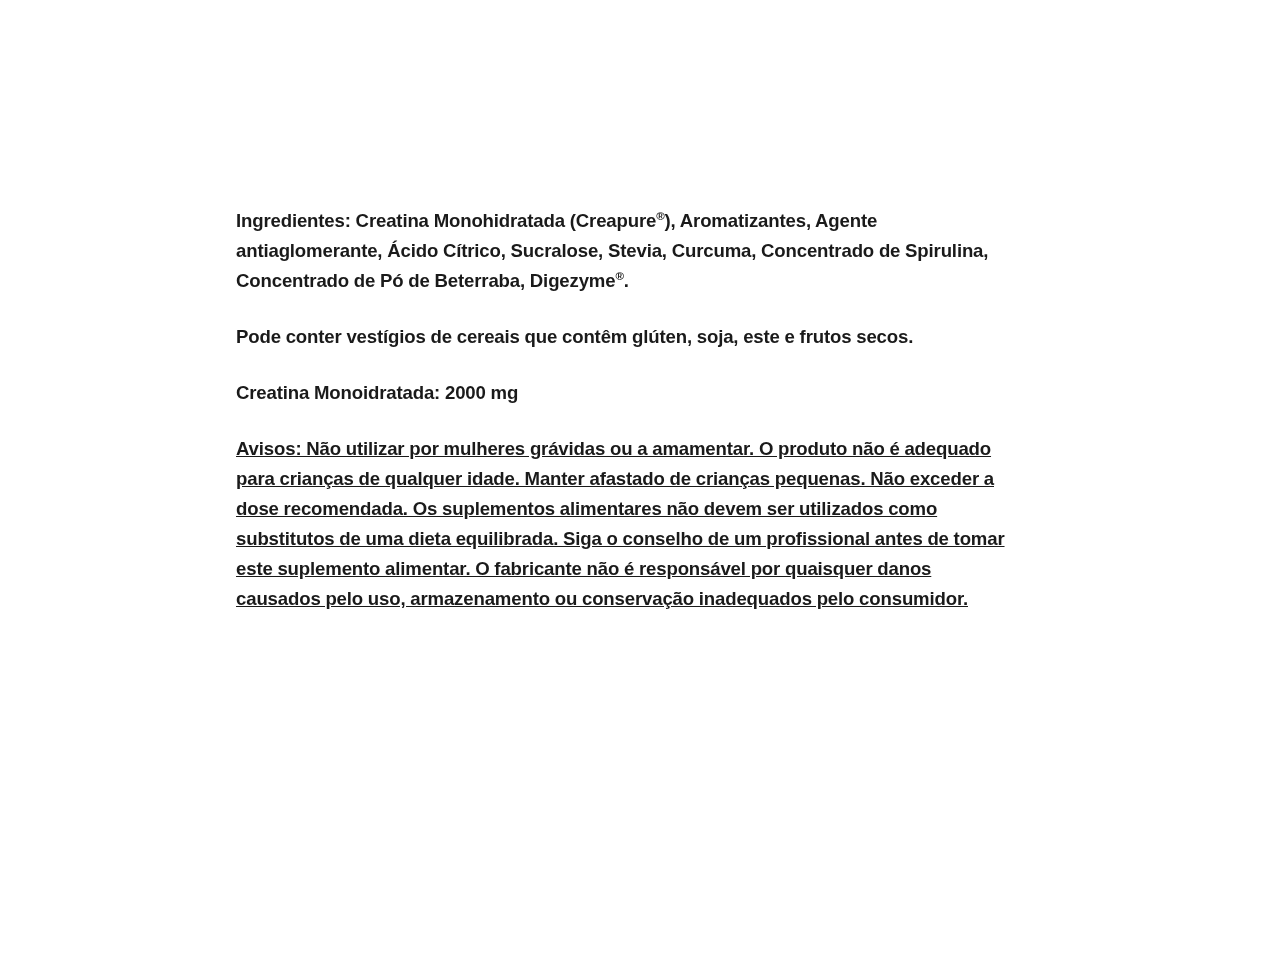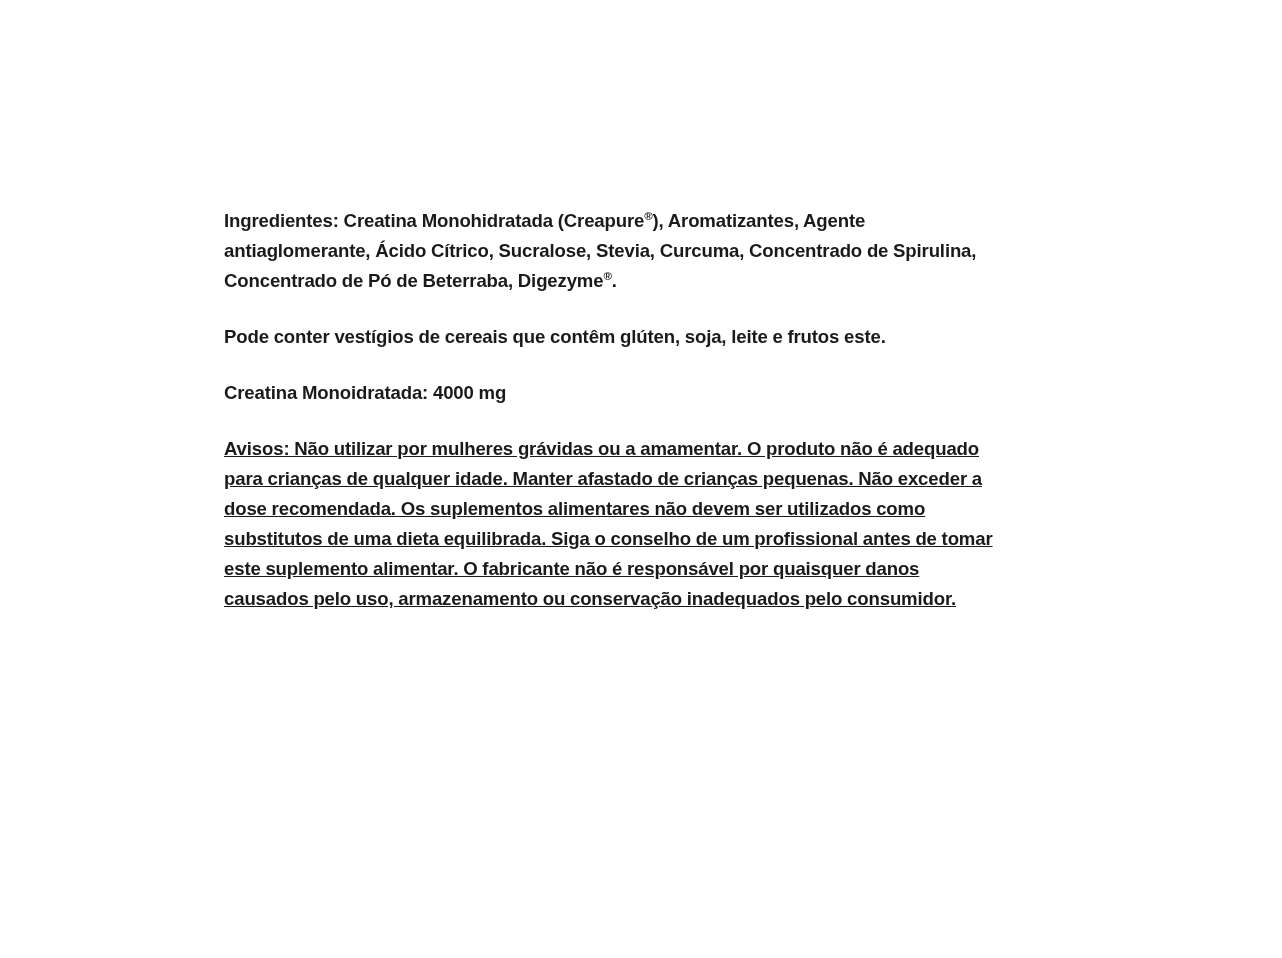--- a/index.html
+++ b/index.html
@@ -16,21 +16,21 @@
   #page {
     position: relative;
     width: 1282px;
     height: 958px;
     background: #ffffff;
     overflow: hidden;
   }
 
   #label-text-block {
     position: absolute;
-    left: 224px;
+    left: 236px;
     top: 206px;
     width: 772px;
   }
 
   .para {
     margin: 0 0 26px 0;
     font-family: "Liberation Sans", "DejaVu Sans", sans-serif;
     font-weight: bold;
     font-size: 18.6px;
     line-height: 30px;
@@ -60,21 +60,21 @@
 </style>
 </head>
 <body>
 
 <div id="page">
 
   <div id="label-text-block">
 
     <p class="para" style="width: 772px;">Ingredientes: Creatina Monohidratada (Creapure<sup class="reg">®</sup>), Aromatizantes, Agente antiaglomerante, Ácido Cítrico, Sucralose, Stevia, Curcuma, Concentrado de Spirulina, Concentrado de Pó de Beterraba, Digezyme<sup class="reg">®</sup>.</p>
 
-    <p class="para" style="width: 772px;">Pode conter vestígios de cereais que contêm glúten, soja, leite e frutos este.</p>
+    <p class="para" style="width: 772px;">Pode conter vestígios de cereais que contêm glúten, soja, este e frutos secos.</p>
 
-    <p class="para" style="width: 772px;">Creatina Monoidratada: 4000 mg</p>
+    <p class="para" style="width: 772px;">Creatina Monoidratada: 2000 mg</p>
 
     <p class="para" style="width: 772px;">Avisos: Não utilizar por mulheres grávidas ou a amamentar. O produto não é adequado para crianças de qualquer idade. Manter afastado de crianças pequenas. Não exceder a dose recomendada. Os suplementos alimentares não devem ser utilizados como substitutos de uma dieta equilibrada. Siga o conselho de um profissional antes de tomar este suplemento alimentar. O fabricante não é responsável por quaisquer danos causados pelo uso, armazenamento ou conservação inadequados pelo consumidor.</p>
 
   </div>
 
 </div>
 
 </body></html>

